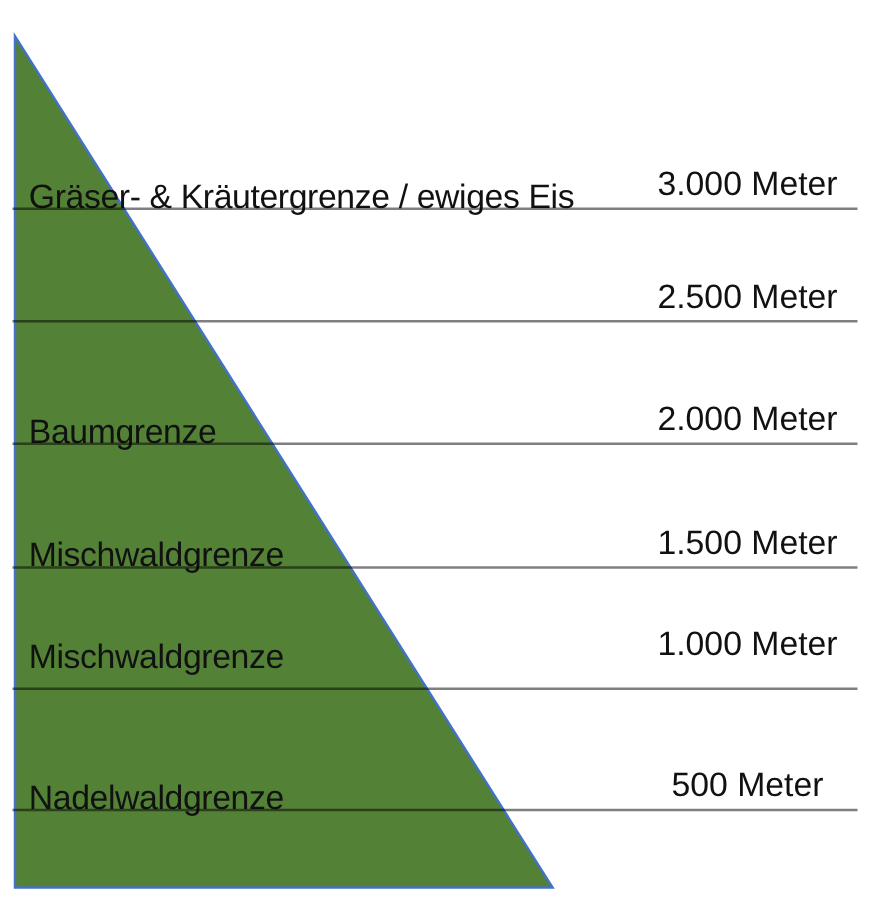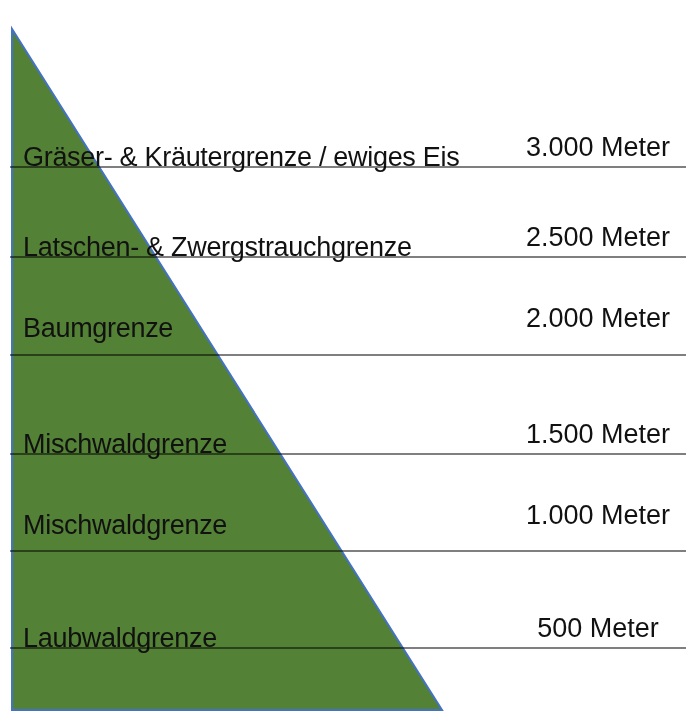--- a/index.html
+++ b/index.html
@@ -38,51 +38,50 @@
     left: 460px;
     width: 276px;
     text-align: center;
     font-size: 27px;
     line-height: 31px;
     white-space: nowrap;
   }
   
   .line-1 { top: 166px; } .text-1 { top: 132px; }
   .line-2 { top: 256px; } .text-2 { top: 222px; }
-  .line-3 { top: 354px; } .text-3 { top: 303px; }
+  .line-3 { top: 354px; } .text-3 { top: 320px; }
   .line-4 { top: 453px; } .text-4 { top: 419px; }
   .line-5 { top: 550px; } .text-5 { top: 500px; }
   .line-6 { top: 647px; } .text-6 { top: 613px; }
 </style>
 </head>
 <body>
 
 <div class="stage">
 
   <svg class="mountain-svg" viewBox="0 0 697 727" aria-hidden="true">
     <polygon points="12,29 12,710 442,710" stroke-width="2" stroke="#4472C4" fill="#538135"></polygon>
   </svg>
 
   <div class="zone-label text-1">Gräser- &amp; Kräutergrenze / ewiges Eis</div>
   <div class="zone-alt text-1">3.000 Meter</div>
   <div class="boundary line-1"></div>
 
-  <div class="zone-label text-2">Latschen- &amp; Zwergstrauchgrenze</div>
   <div class="zone-alt text-2">2.500 Meter</div>
   <div class="boundary line-2"></div>
 
   <div class="zone-label text-3">Baumgrenze</div>
   <div class="zone-alt text-3">2.000 Meter</div>
   <div class="boundary line-3"></div>
 
   <div class="zone-label text-4">Mischwaldgrenze</div>
   <div class="zone-alt text-4">1.500 Meter</div>
   <div class="boundary line-4"></div>
 
   <div class="zone-label text-5">Mischwaldgrenze</div>
   <div class="zone-alt text-5">1.000 Meter</div>
   <div class="boundary line-5"></div>
 
-  <div class="zone-label text-6">Laubwaldgrenze</div>
+  <div class="zone-label text-6">Nadelwaldgrenze</div>
   <div class="zone-alt text-6">500 Meter</div>
   <div class="boundary line-6"></div>
 
 </div>
 
 </body></html>

